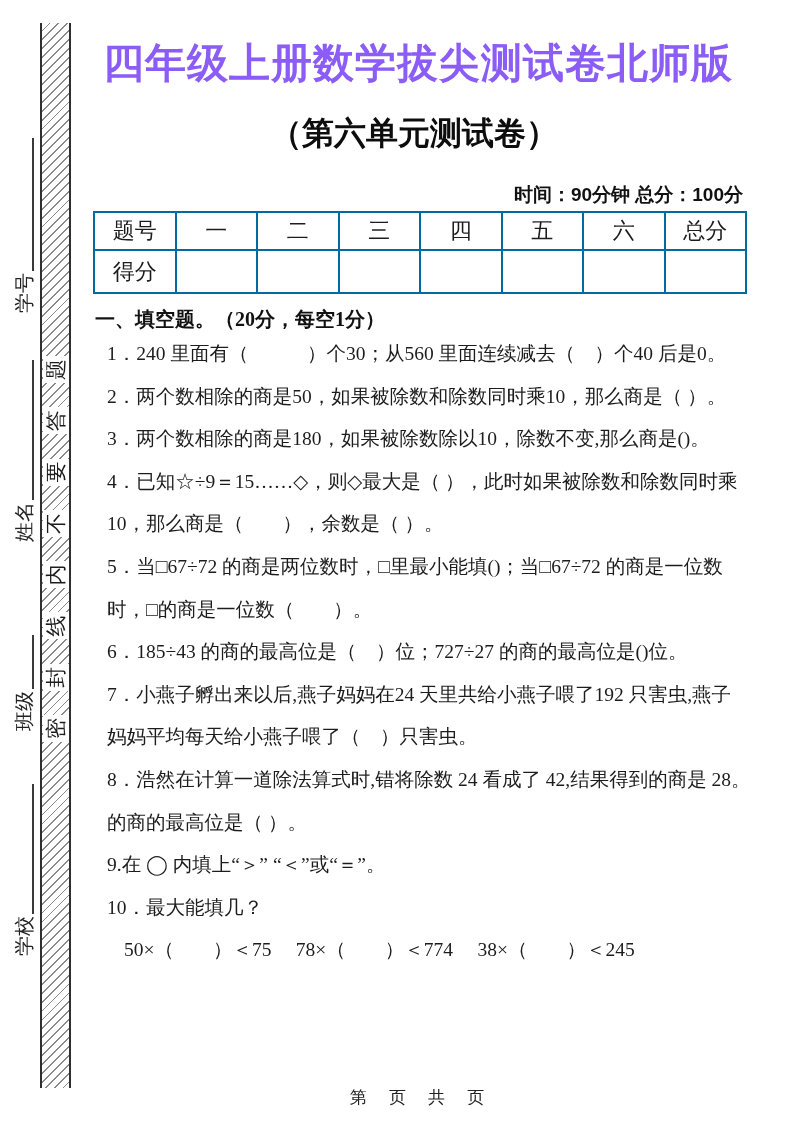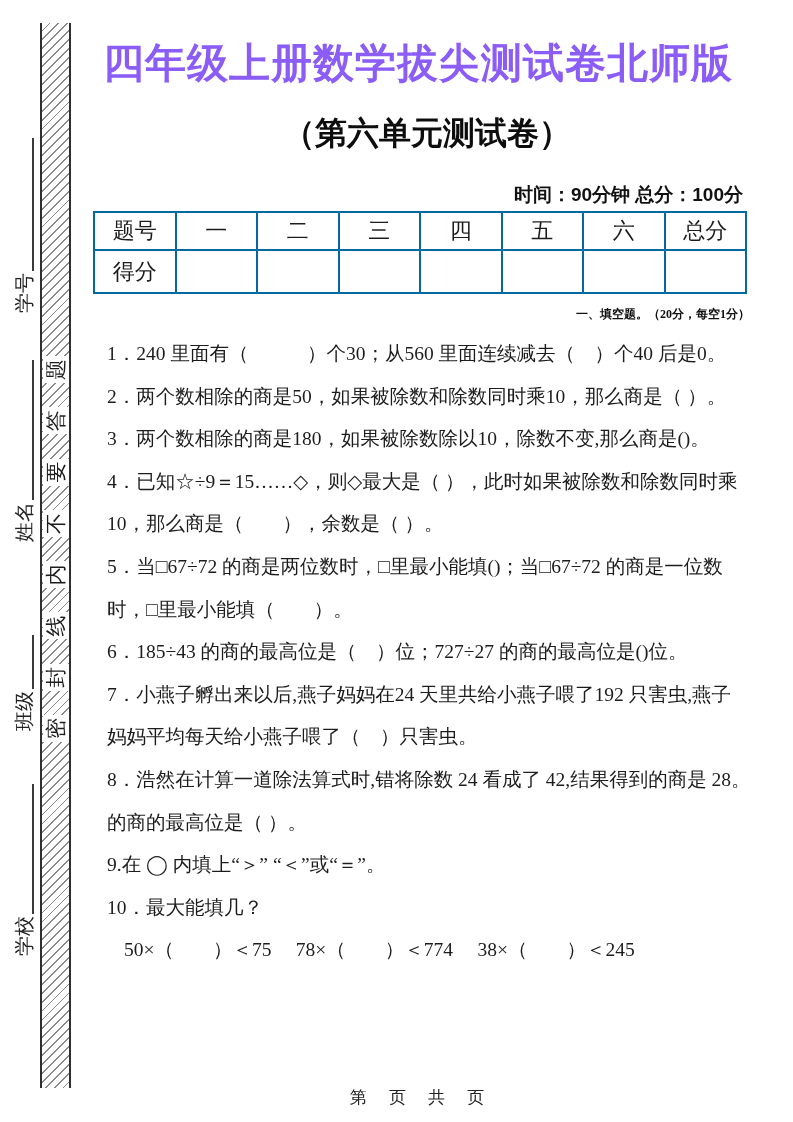--- a/index.html
+++ b/index.html
@@ -41,21 +41,21 @@
   .m-label.p4 { left:8px; top:956px; width:172px; }
 
   
   .title {
     position:absolute; left:88px; top:36px; width:660px;
     font-family:"Liberation Sans","DejaVu Sans",sans-serif;
     font-size:41px; font-weight:700; text-align:center;
     letter-spacing:1px; color:#8b5cf6;
   }
   .subtitle {
-    position:absolute; left:97px; top:112px; width:660px;
+    position:absolute; left:84px; top:112px; width:660px;
     font-family:"Liberation Sans","DejaVu Sans",sans-serif;
     font-size:32px; font-weight:700; text-align:center; color:#0d0d0d;
   }
   .meta {
     position:absolute; left:89px; top:182px; width:654px;
     font-family:"Liberation Sans","DejaVu Sans",sans-serif;
     font-size:19px; font-weight:700; text-align:right; color:#111;
   }
 
   
@@ -67,21 +67,21 @@
     border:2px solid #0369a1; text-align:center;
     font-weight:400; font-size:22px; color:#1c1c1c;
     font-family:"Liberation Serif","DejaVu Serif",serif;
   }
   table.score tr.r1 th { height:38px; }
   table.score tr.r2 td { height:43px; }
 
   
   .section-heading {
     position:absolute; left:95px; top:306px; width:655px;
-    font-size:12px; font-weight:700; color:#111;text-align:right;
+    font-size:20px; font-weight:700; color:#111;
   }
   .questions {
     position:absolute; left:95px; top:333px; width:657px;
     font-size:19.5px; line-height:42.6px; color:#1c1c1c;
   }
   .q-line { white-space:nowrap;margin-left:12px; }
   .q-line.indent { padding-left:17px; }
 
   .footer {
     position:absolute; left:93px; top:1086px; width:654px;
@@ -153,21 +153,21 @@
 
   <div class="section-heading">一、填空题。（20分，每空1分）</div>
 
   <div class="questions">
     <div class="q-line">1．240 里面有（　　　）个30；从560 里面连续减去（　）个40 后是0。</div>
     <div class="q-line">2．两个数相除的商是50，如果被除数和除数同时乘10，那么商是（ ）。</div>
     <div class="q-line">3．两个数相除的商是180，如果被除数除以10，除数不变,那么商是()。</div>
     <div class="q-line">4．已知☆÷9＝15……◇，则◇最大是（ ），此时如果被除数和除数同时乘</div>
     <div class="q-line">10，那么商是（　　），余数是（ ）。</div>
     <div class="q-line">5．当□67÷72 的商是两位数时，□里最小能填()；当□67÷72 的商是一位数</div>
-    <div class="q-line">时，□里最小能填（　　）。</div>
+    <div class="q-line">时，□的商是一位数（　　）。</div>
     <div class="q-line">6．185÷43 的商的最高位是（　）位；727÷27 的商的最高位是()位。</div>
     <div class="q-line">7．小燕子孵出来以后,燕子妈妈在24 天里共给小燕子喂了192 只害虫,燕子</div>
     <div class="q-line">妈妈平均每天给小燕子喂了（　）只害虫。</div>
     <div class="q-line">8．浩然在计算一道除法算式时,错将除数 24 看成了 42,结果得到的商是 28。</div>
     <div class="q-line">的商的最高位是（ ）。</div>
     <div class="q-line">9.在 ◯ 内填上“＞” “＜”或“＝”。</div>
     <div class="q-line">10．最大能填几？</div>
     <div class="q-line indent">50×（　　）＜75　 78×（　　）＜774　 38×（　　）＜245</div>
   </div>
 

